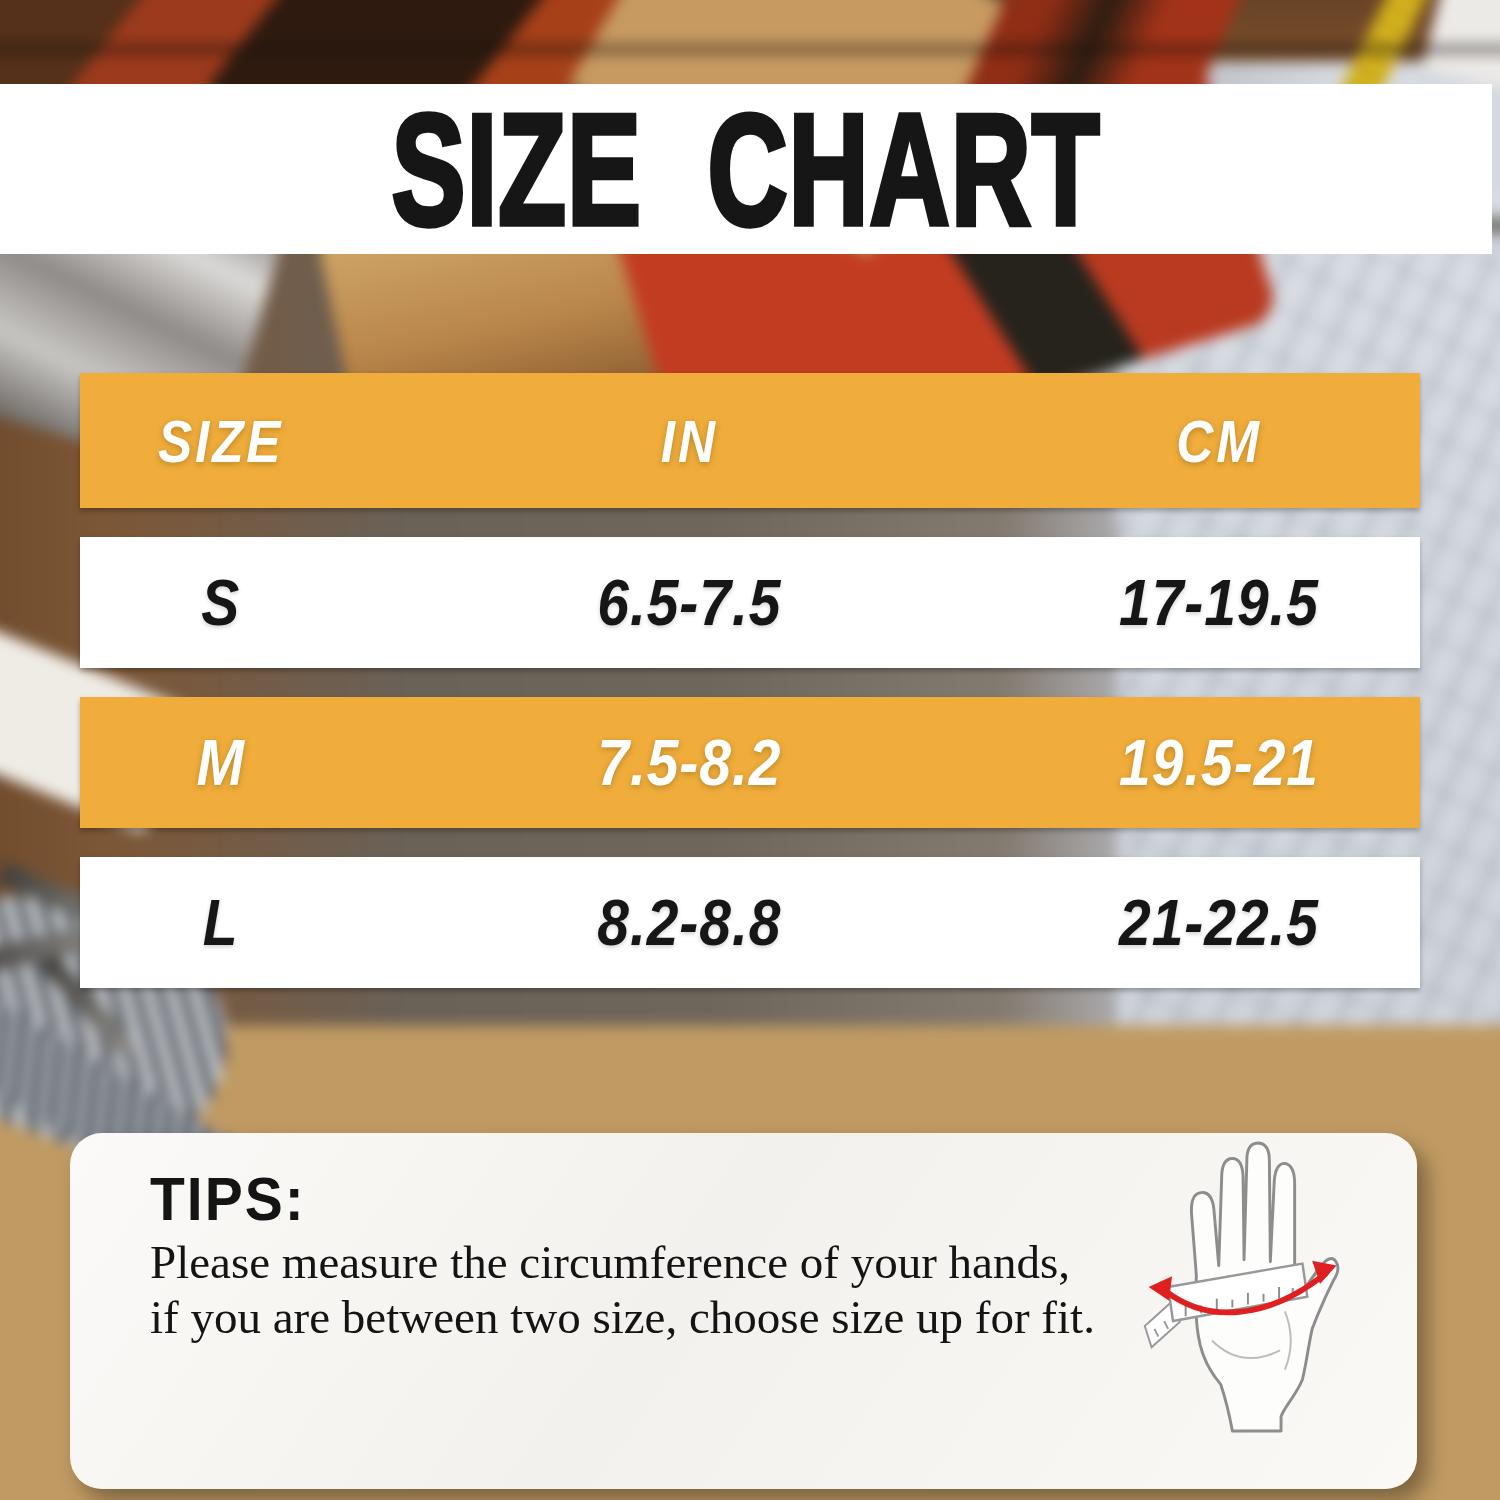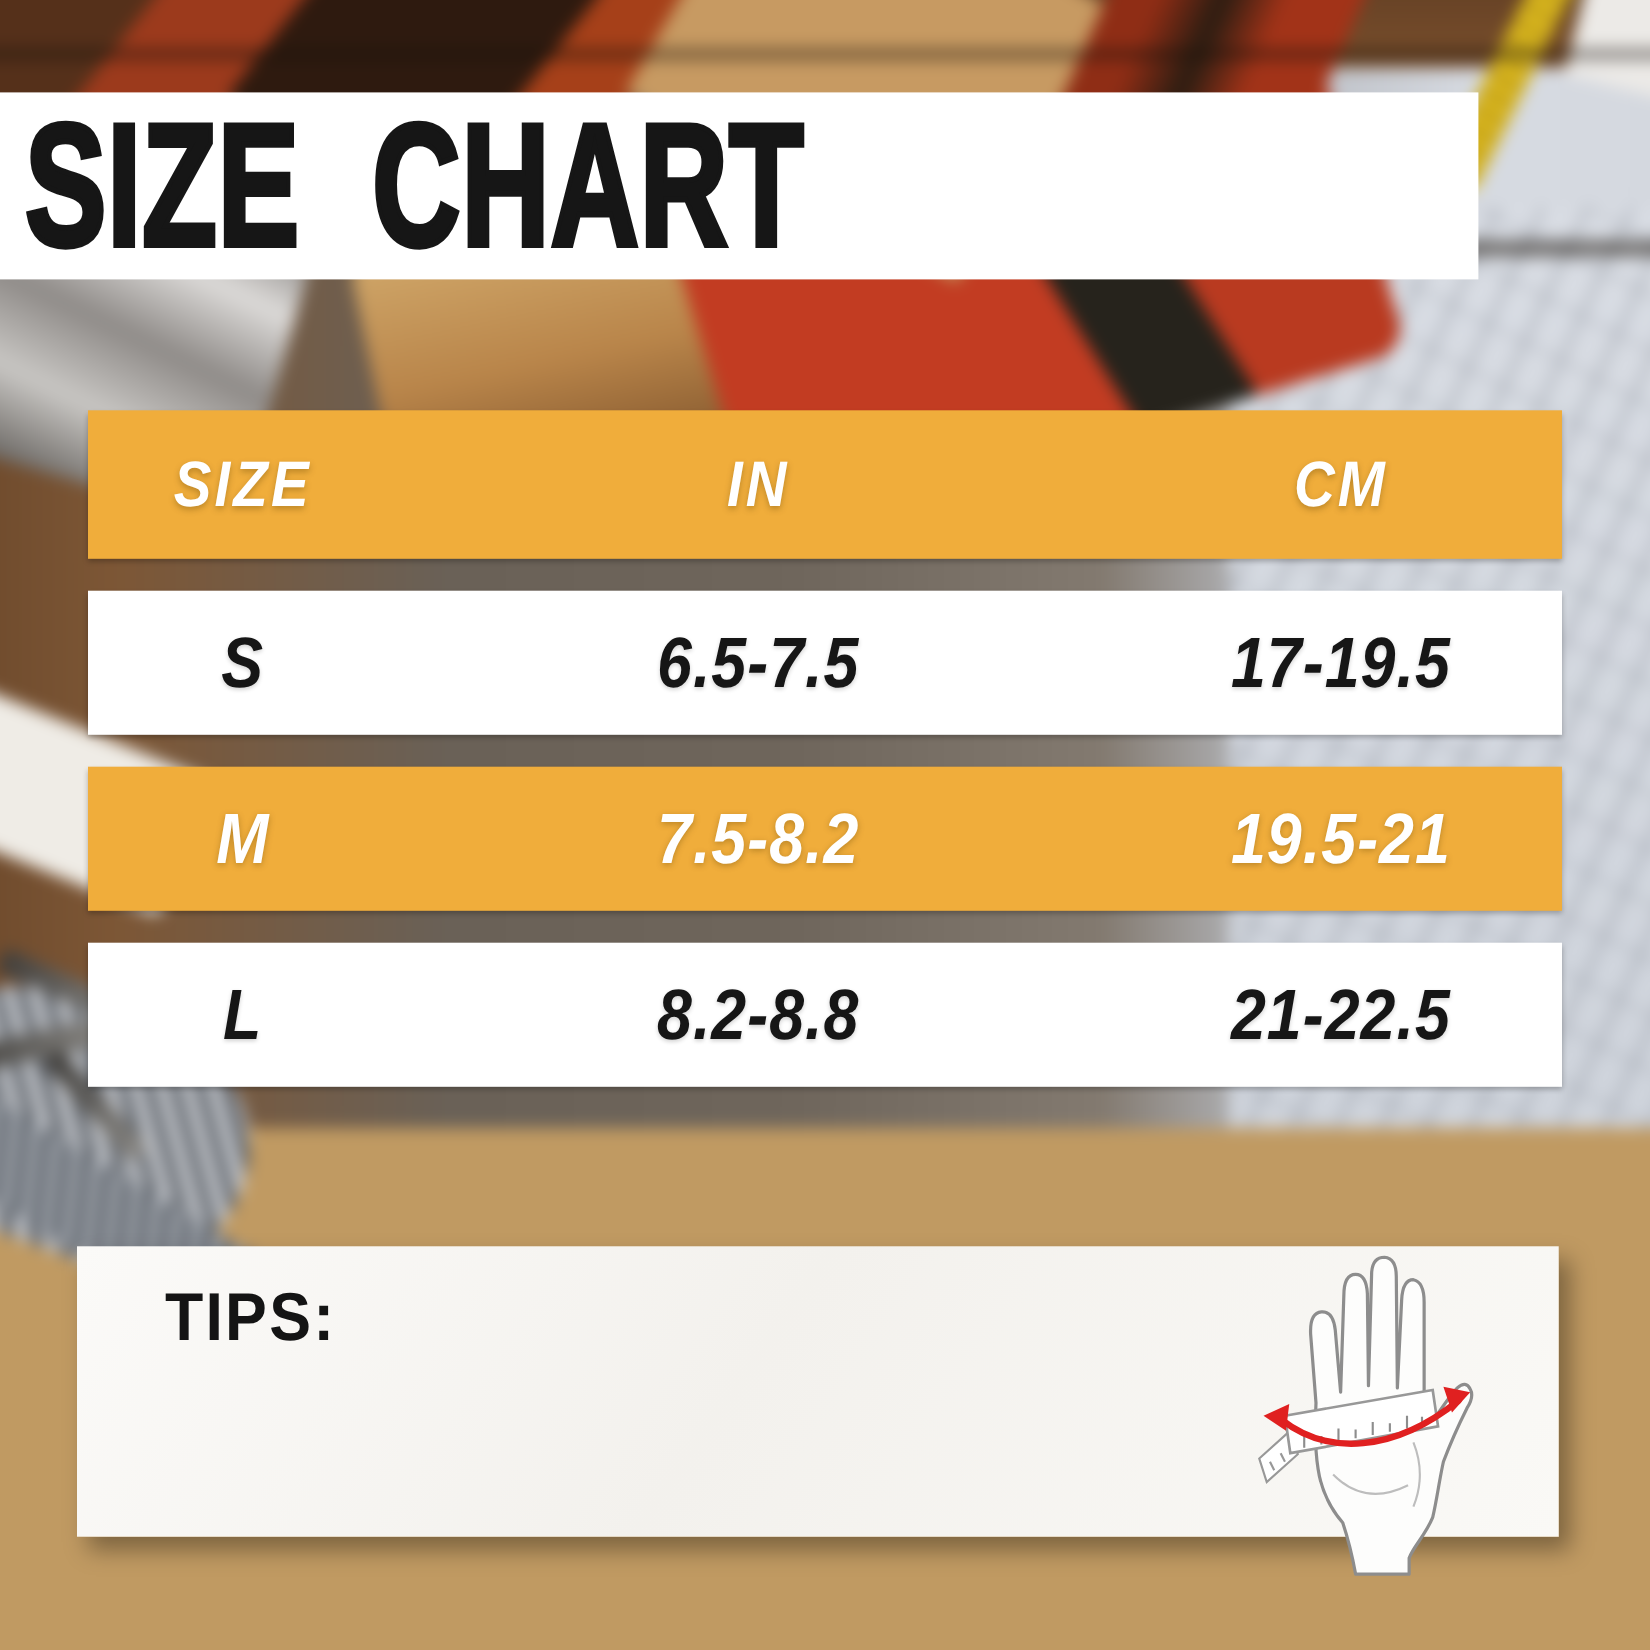--- a/index.html
+++ b/index.html
@@ -68,22 +68,22 @@
     background:repeating-linear-gradient(65deg,#4e545c 0 9px,#aeb3ba 9px 19px);
   }
   .screw{background:linear-gradient(90deg,#3f3d3a,#8c8a86);border-radius:6px;}
   .screw1{left:30px;top:905px;width:130px;height:22px;transform:rotate(24deg);}
   .screw2{left:-10px;top:955px;width:150px;height:24px;transform:rotate(-12deg);}
   .screw3{left:60px;top:1010px;width:120px;height:20px;transform:rotate(48deg);}
   .shade-under-title{left:0;top:248px;width:1540px;height:16px;background:rgba(25,17,10,.5);}
   .shade-top{left:0;top:78px;width:1540px;height:10px;background:rgba(25,17,10,.45);}
   
   .title-band{
-    position:absolute;left:0;top:84px;width:1344px;height:170px;background:#ffffff;
-    display:flex;align-items:center;
+    position:absolute;left:0;top:84px;width:1492px;height:170px;background:#ffffff;
+    display:flex;align-items:center;justify-content:center;
   }
   .title{
     margin:0;color:#161616;font-weight:bold;font-size:118px;line-height:1;
     letter-spacing:1px;word-spacing:36px;white-space:nowrap;
     transform:scale(.94,1.34);-webkit-text-stroke:4px #161616;
   }
   
   .size-table{position:absolute;left:80px;top:373px;width:1340px;}
   .row{
     display:grid;grid-template-columns:21% 49% 30%;align-items:center;
@@ -94,23 +94,24 @@
   .row.light{background:#ffffff;color:#161616;}
   .cell{
     text-align:center;font-style:italic;font-weight:bold;font-size:60px;
     transform:scale(.95,1.08);letter-spacing:1px;white-space:nowrap;
   }
   .row.head .cell{font-size:54px;letter-spacing:3px;}
   .row.gold .cell{text-shadow:0 2px 6px rgba(90,60,0,.35);}
   .row.light .cell{text-shadow:0 2px 4px rgba(0,0,0,.18);}
   
   .tips-box{
-    position:absolute;left:70px;top:1133px;width:1347px;height:264px;
+    position:absolute;left:70px;top:1133px;width:1347px;height:356px;
     background:linear-gradient(125deg,#fbfaf8 0%,#f3f1ed 45%,#faf9f6 100%);
     box-shadow:10px 12px 20px rgba(0,0,0,.35);
+    border-radius:32px;
   }
   .tips-heading{
     position:absolute;left:80px;top:32px;font-weight:bold;font-size:57px;
     letter-spacing:2px;color:#141414;transform:scaleY(1.08);
   }
   .tips-body{
     position:absolute;left:80px;top:102px;width:950px;margin:0;
     font-family:"Liberation Serif",serif;font-size:47px;line-height:1.17;color:#141414;
   }
   .hand-wrap{position:absolute;right:62px;top:8px;width:218px;height:292px;}
@@ -171,20 +172,21 @@
     </div>
     <div class="row light">
       <div class="cell">L</div>
       <div class="cell">8.2-8.8</div>
       <div class="cell">21-22.5</div>
     </div>
   </section>
 
   <section class="tips-box">
     <div class="tips-heading">TIPS:</div>
+    <p class="tips-body">Please measure the circumference of your hands, if you are between two size, choose size up for fit.</p>
 
     <div class="hand-wrap">
       <svg width="218" height="292" viewBox="0 0 220 300">
 
         <path d="M96,298
                  C92,276 88,262 84,250
                  C72,236 64,220 61,200
                  C58,182 58,160 59,138
                  L54,74 Q53,54 64,53 Q75,52 77,70
                  L82,128

